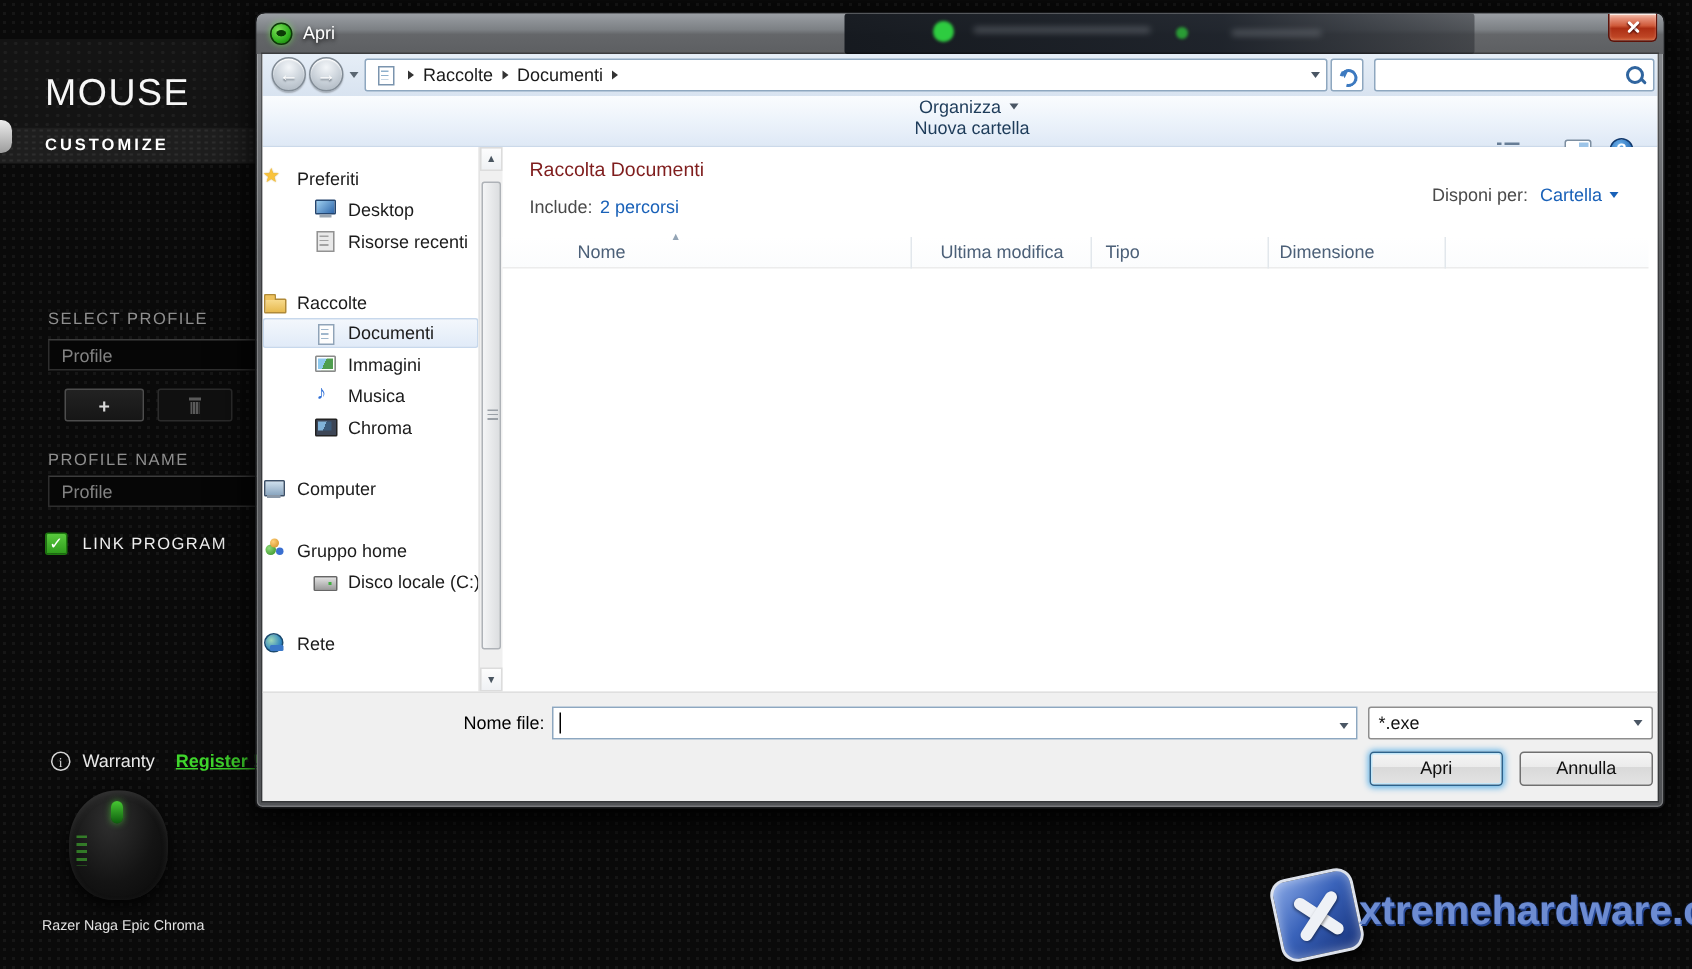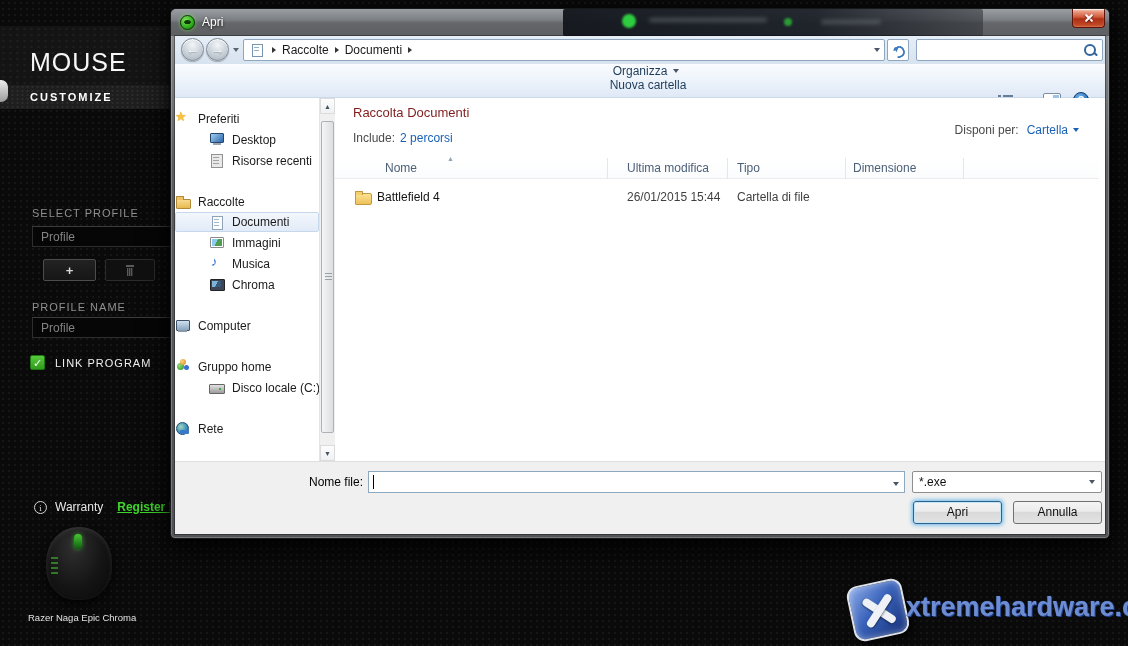--- a/index.html
+++ b/index.html
@@ -436,27 +436,20 @@
             <span class="col" style="left:18px;margin-left:32px;">Nome</span>
             <span class="col" style="left:292px;">Ultima modifica</span>
             <span class="col" style="left:402px;">Tipo</span>
             <span class="col" style="left:518px;">Dimensione</span>
             <span class="colsep" style="left:272px;"></span>
             <span class="colsep" style="left:392px;"></span>
             <span class="colsep" style="left:510px;"></span>
             <span class="colsep" style="left:628px;"></span>
           </div>
 
-          <div class="filerow">
-            <span class="ic ic-folder"></span>
-            <span class="f-name">Battlefield 4</span>
-            <span class="f-mod">26/01/2015 15:44</span>
-            <span class="f-type">Cartella di file</span>
-            <span class="f-size"></span>
-          </div>
         </div>
       </div>
 
       <div class="footer">
         <div class="fn-label">Nome file:</div>
         <div class="fn-combo">
           <span class="fn-caret"></span>
           <input class="fn-input" value="" style="">
           <span class="fn-dd">
             <span class="dd-caret" style="display:inline-block;"></span>

